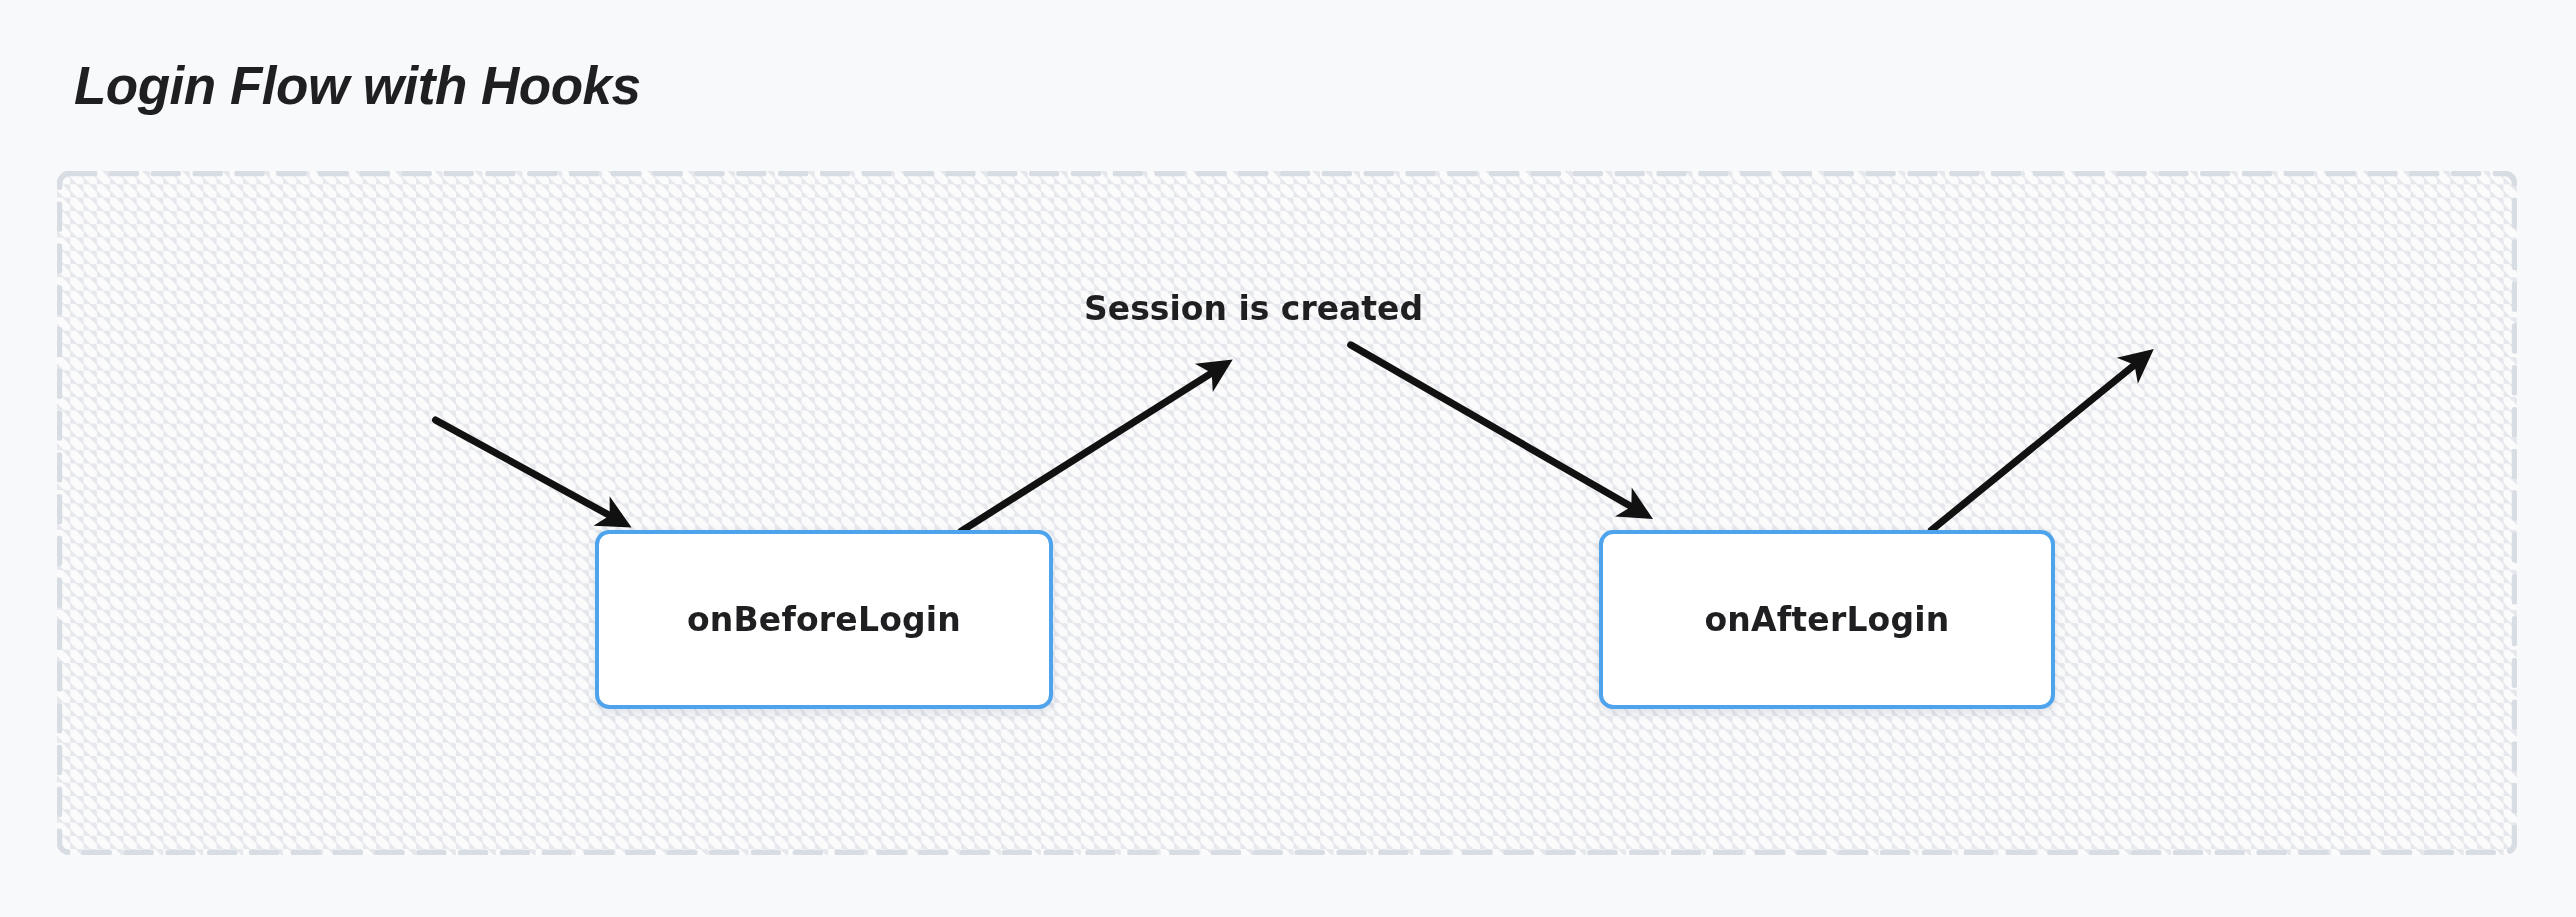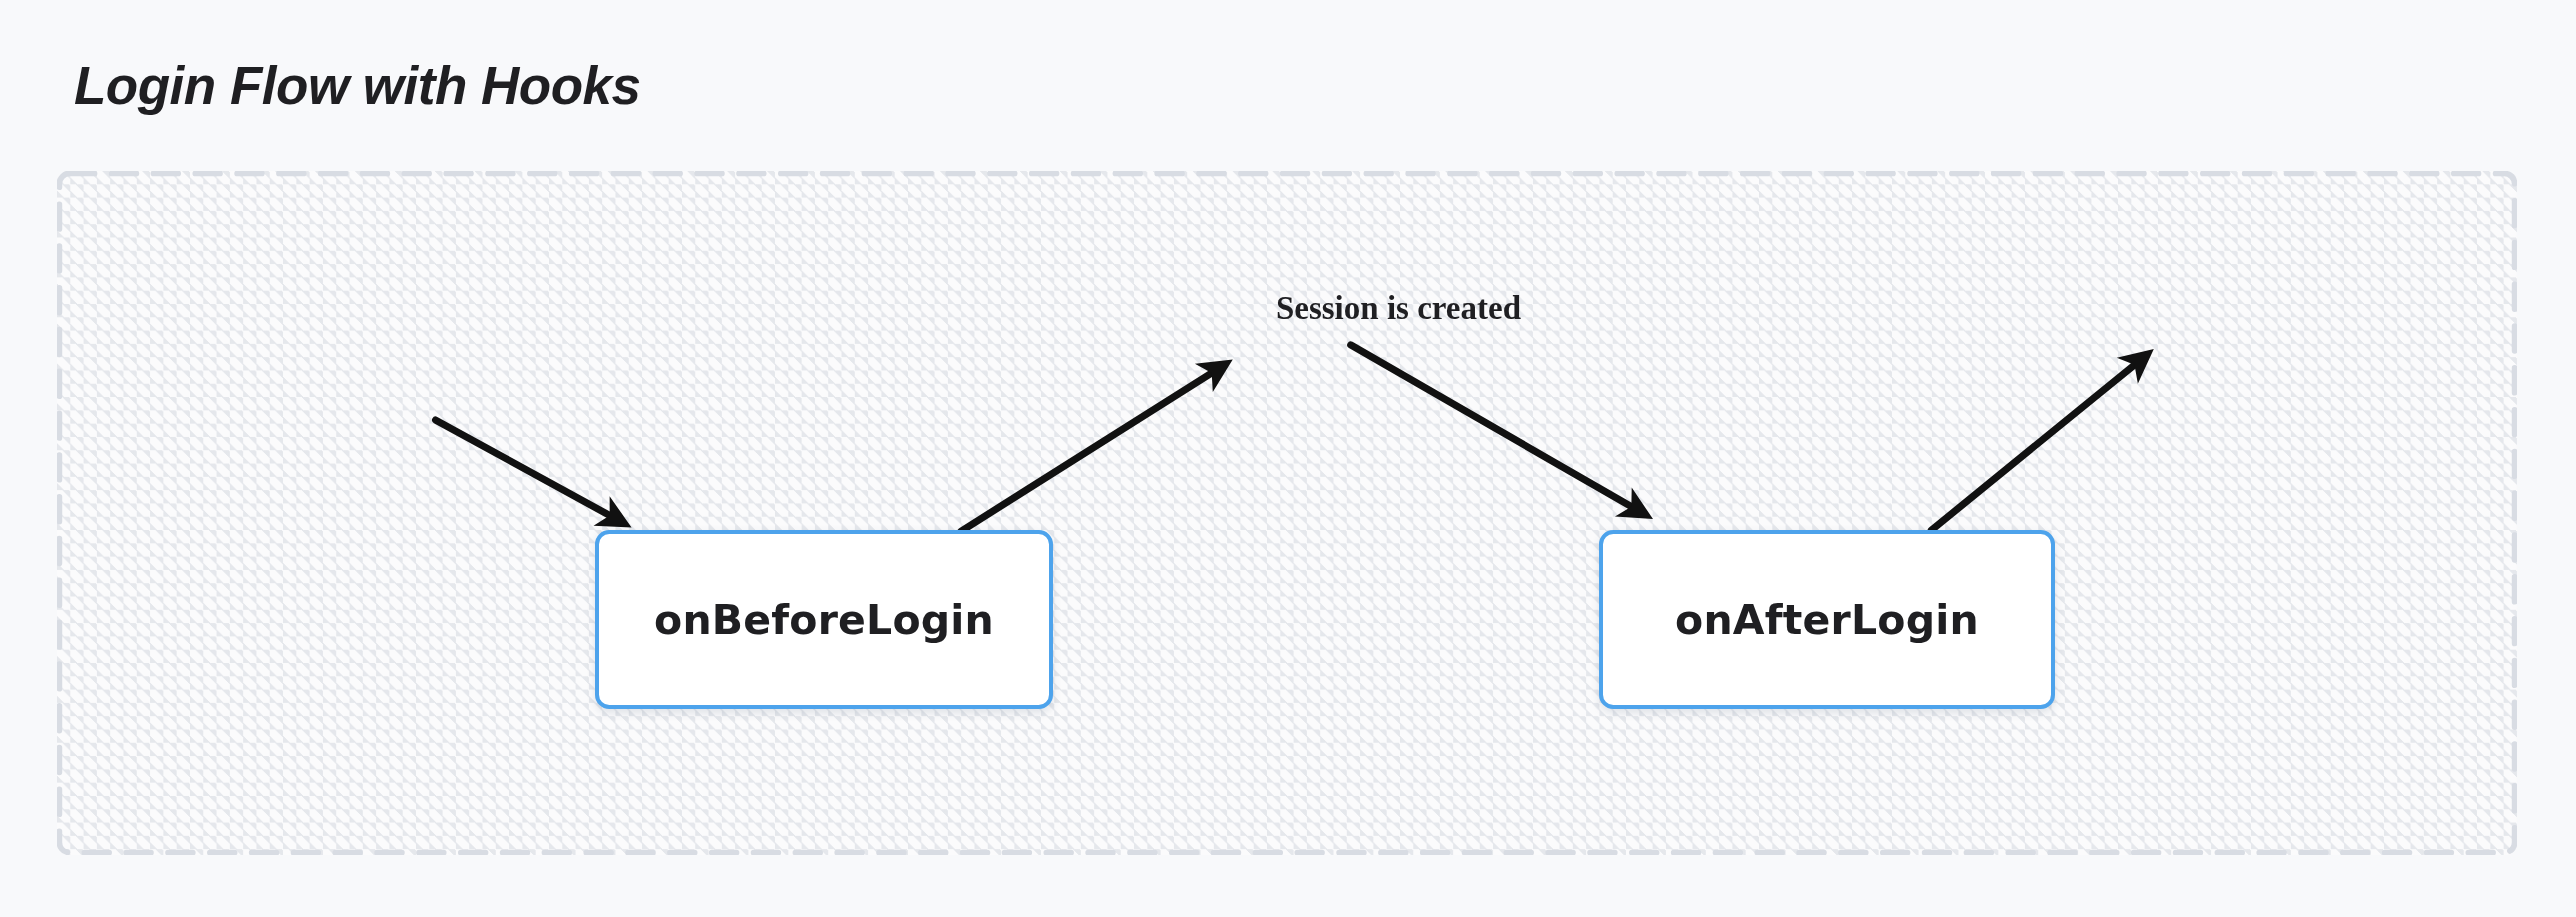--- a/index.html
+++ b/index.html
@@ -82,21 +82,21 @@
     background: #ffffff;
     border: 4.8px solid #4da3ec;
     border-radius: 14.3px;
     box-shadow: 0 3.8px 8.6px rgba(40, 60, 90, 0.13);
     display: flex;
     align-items: center;
     justify-content: center;
   }
   .hook-node-label {
     font-family: "DejaVu Sans", sans-serif;
-    font-size: 41px;
+    font-size: 33px;
     font-weight: 700;
     color: #1f1f22;
     letter-spacing: 0.2px;
     white-space: nowrap;
   }
 
   #node-on-before-login { left: 595px; top: 530px; width: 458px; height: 179px; }
   #node-on-after-login  { left: 1599px; top: 530px; width: 456px; height: 179px; }
 
   
@@ -114,22 +114,21 @@
   #label-user-login-data {
     left: 133px;
     top: 304px;
     width: 376px;
   }
   #label-session-is-created {
     left: 1084px;
     top: 290px;
     width: 437px;
     white-space: nowrap;
-    text-align: right;
-    font-family: Liberation Serif, serif;
+    text-align: left;
   }
   #label-user-is-logged-in {
     left: 2013px;
     top: 274px;
     width: 418px;
     white-space: nowrap;
     text-align: left;
   }
 </style>
 </head>

